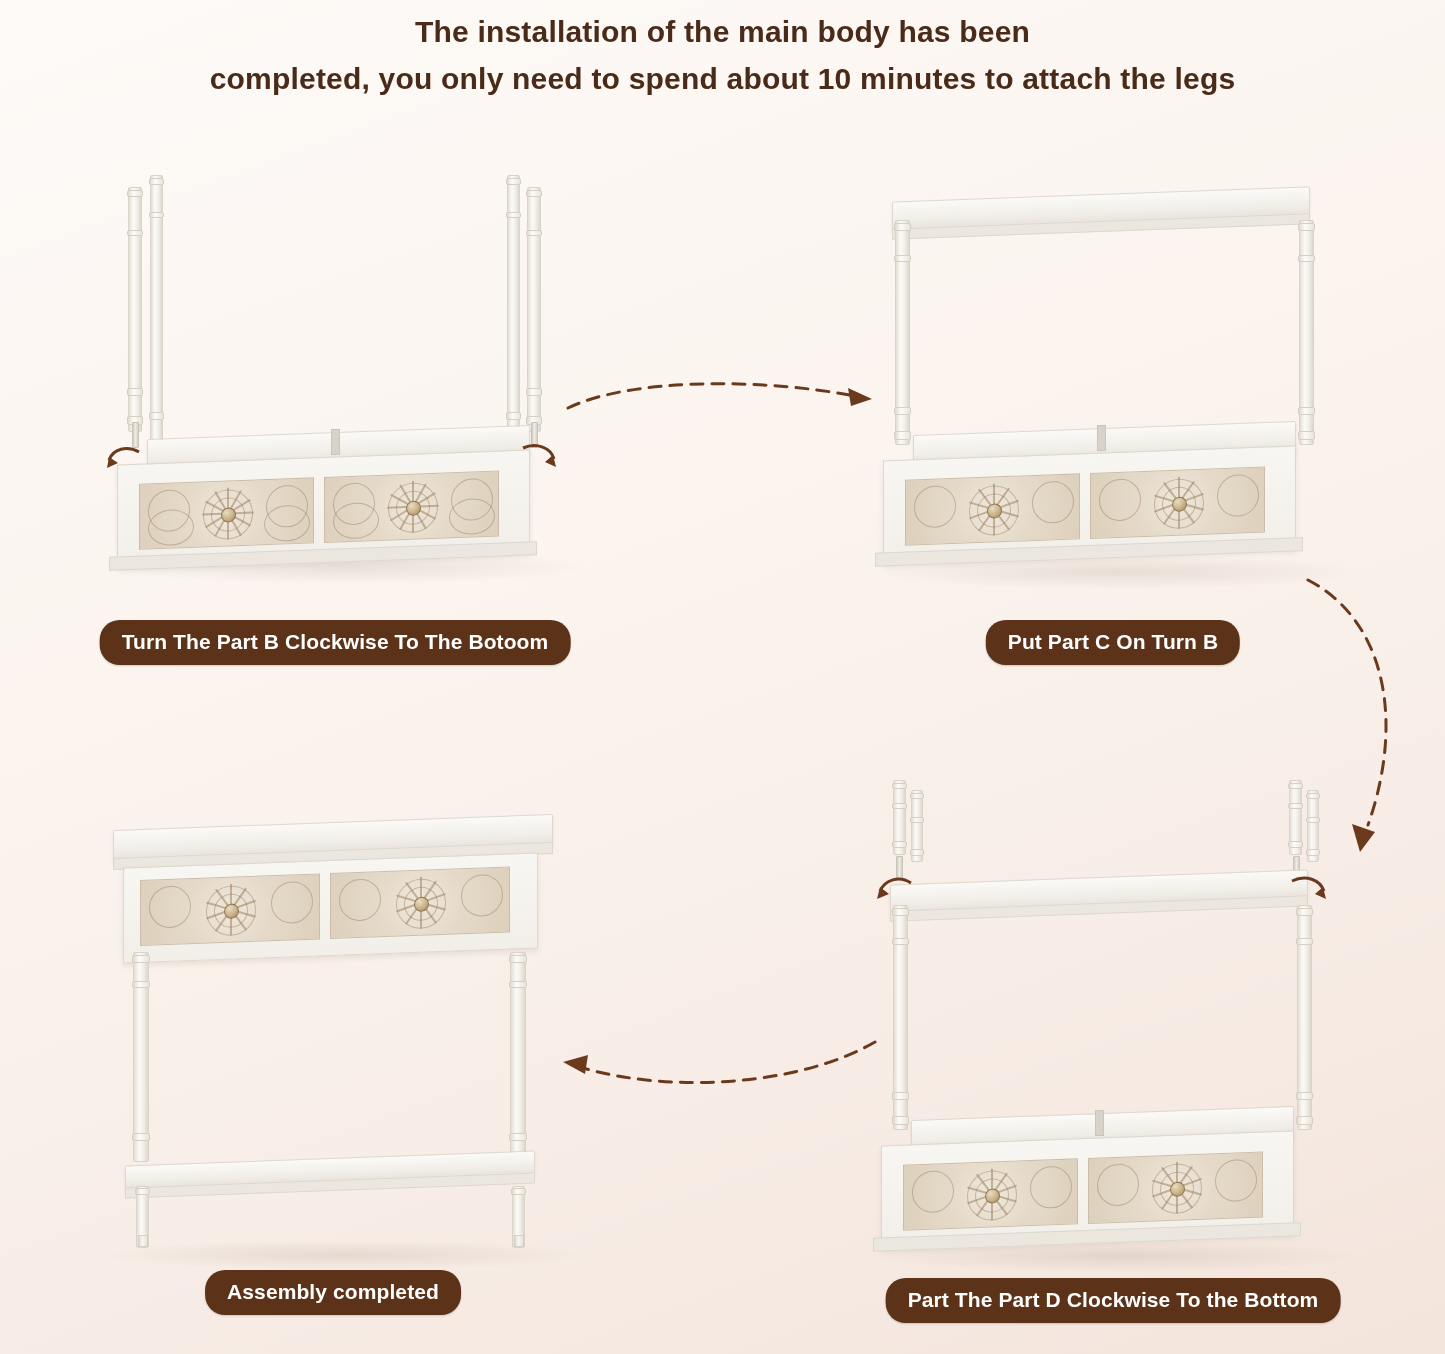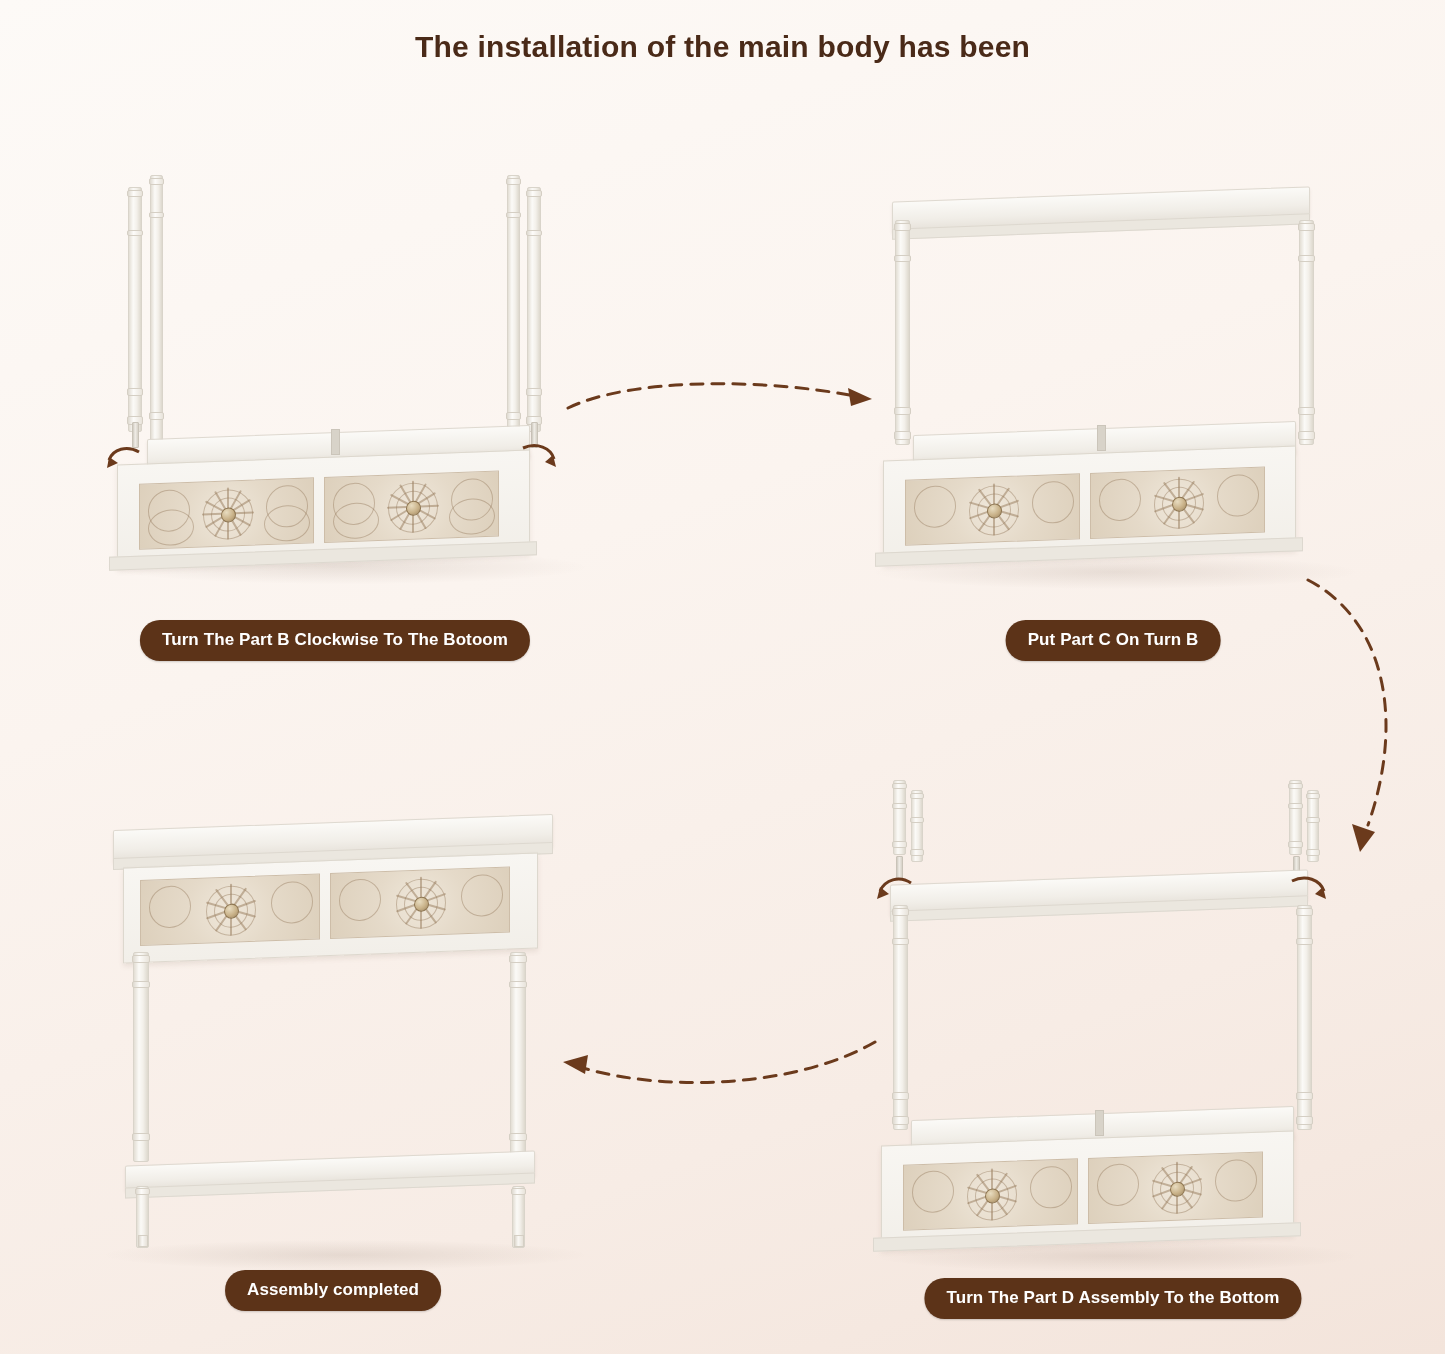--- a/index.html
+++ b/index.html
@@ -15,21 +15,21 @@
     overflow: hidden;
   }
 
   
   .headline {
     position: absolute;
     top: 0;
     left: 0;
     width: 1445px;
     text-align: center;
-    padding-top: 24px;
+    padding-top: 9px;
     color: #4a2a18;
     font-weight: bold;
     font-size: 30px;
     line-height: 1.55;
     letter-spacing: 0.2px;
   }
   .headline .l1 { display: block; }
   .headline .l2 { display: block; }
 
   
@@ -40,21 +40,21 @@
     position: absolute;
     width: 100%;
     height: 100%;
   }
 
   
   .caption {
     position: absolute;
     background: #5c3318;
     color: #ffffff;
-    font-size: 17px;
+    font-size: 21px;
     font-weight: bold;
     border-radius: 20px;
     padding: 10px 22px 11px 22px;
     white-space: nowrap;
     box-shadow: 0 1px 2px rgba(0,0,0,0.18);
     transform: translateX(-50%);
     letter-spacing: 0.1px;
   }
   .top-slab {
     position: absolute;
@@ -165,20 +165,21 @@
     background: #d8d3c9;
     border: 1px solid #cbc5ba;
     box-sizing: border-box;
   }
 </style>
 </head>
 <body>
 
 <div class="headline">
   <span class="l1">The installation of the main body has been</span>
+  <span class="l2">completed,  you only need to spend about 10 minutes to attach the legs</span>
 </div>
 
 <div class="panel" style="left:95px; top:170px; width:500px; height:430px;">
   <div class="stage">
     <div class="floor-shadow" style="left:10px; top:380px; width:480px; height:34px;"></div>
 
     <div class="post" style="left:33px; top:17px; width:14px; height:245px;">
       <div class="ring" style="top:2px; height:7px;"></div>
       <div class="ring" style="top:42px; height:6px;"></div>
       <div class="ring" style="top:200px; height:8px;"></div>
@@ -423,21 +424,21 @@
     <svg class="rot" style="left:10px; top:105px; width:40px; height:32px;" viewBox="0 0 40 32">
       <path d="M36 8 C24 0 10 5 5 16" stroke="#6b3a1c" stroke-width="3" fill="none"></path>
       <path d="M2 24 L5 12 L14 19 Z" fill="#6b3a1c"></path>
     </svg>
     <svg class="rot" style="left:422px; top:103px; width:42px; height:34px;" viewBox="0 0 42 34">
       <path d="M5 8 C19 1 33 7 37 18" stroke="#6b3a1c" stroke-width="3" fill="none"></path>
       <path d="M39 26 L36 14 L28 21 Z" fill="#6b3a1c"></path>
     </svg>
   </div>
 </div>
-<div class="caption" style="left:1113px; top:1278px;">Turn The Part D Assembly To the Bottom</div>
+<div class="caption" style="left:1113px; top:1278px;">Part The Part D Clockwise To the Bottom</div>
 
 <div class="panel" style="left:95px; top:800px; width:500px; height:470px;">
   <div class="stage">
     <div class="floor-shadow" style="left:10px; top:440px; width:480px; height:30px;"></div>
 
     <div class="top-slab" style="left:18px; top:22px; width:440px; height:33px; transform: skewY(-2.1deg);"></div>
     <div class="slab-edge" style="left:18px; top:50px; width:440px; height:12px; transform: skewY(-2.1deg);"></div>
 
     <div class="body-box" style="left:28px; top:60px; width:415px; height:96px; transform: skewY(-2.1deg);">
       <div class="drawer" style="left:16px; top:12px; width:180px; height:66px;">

